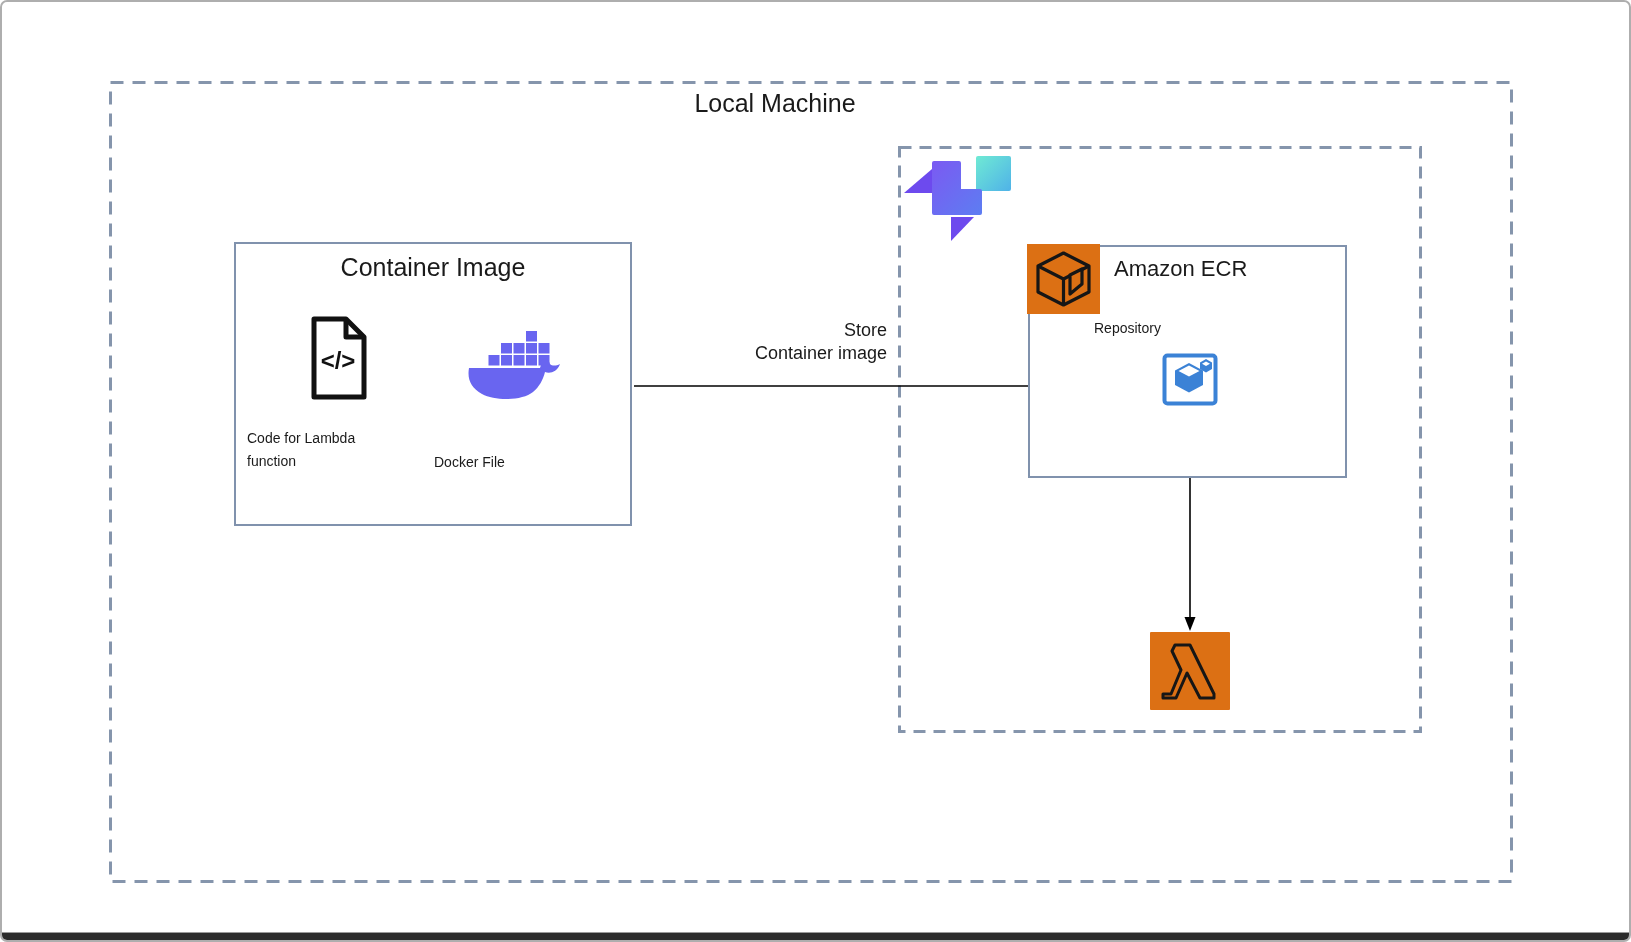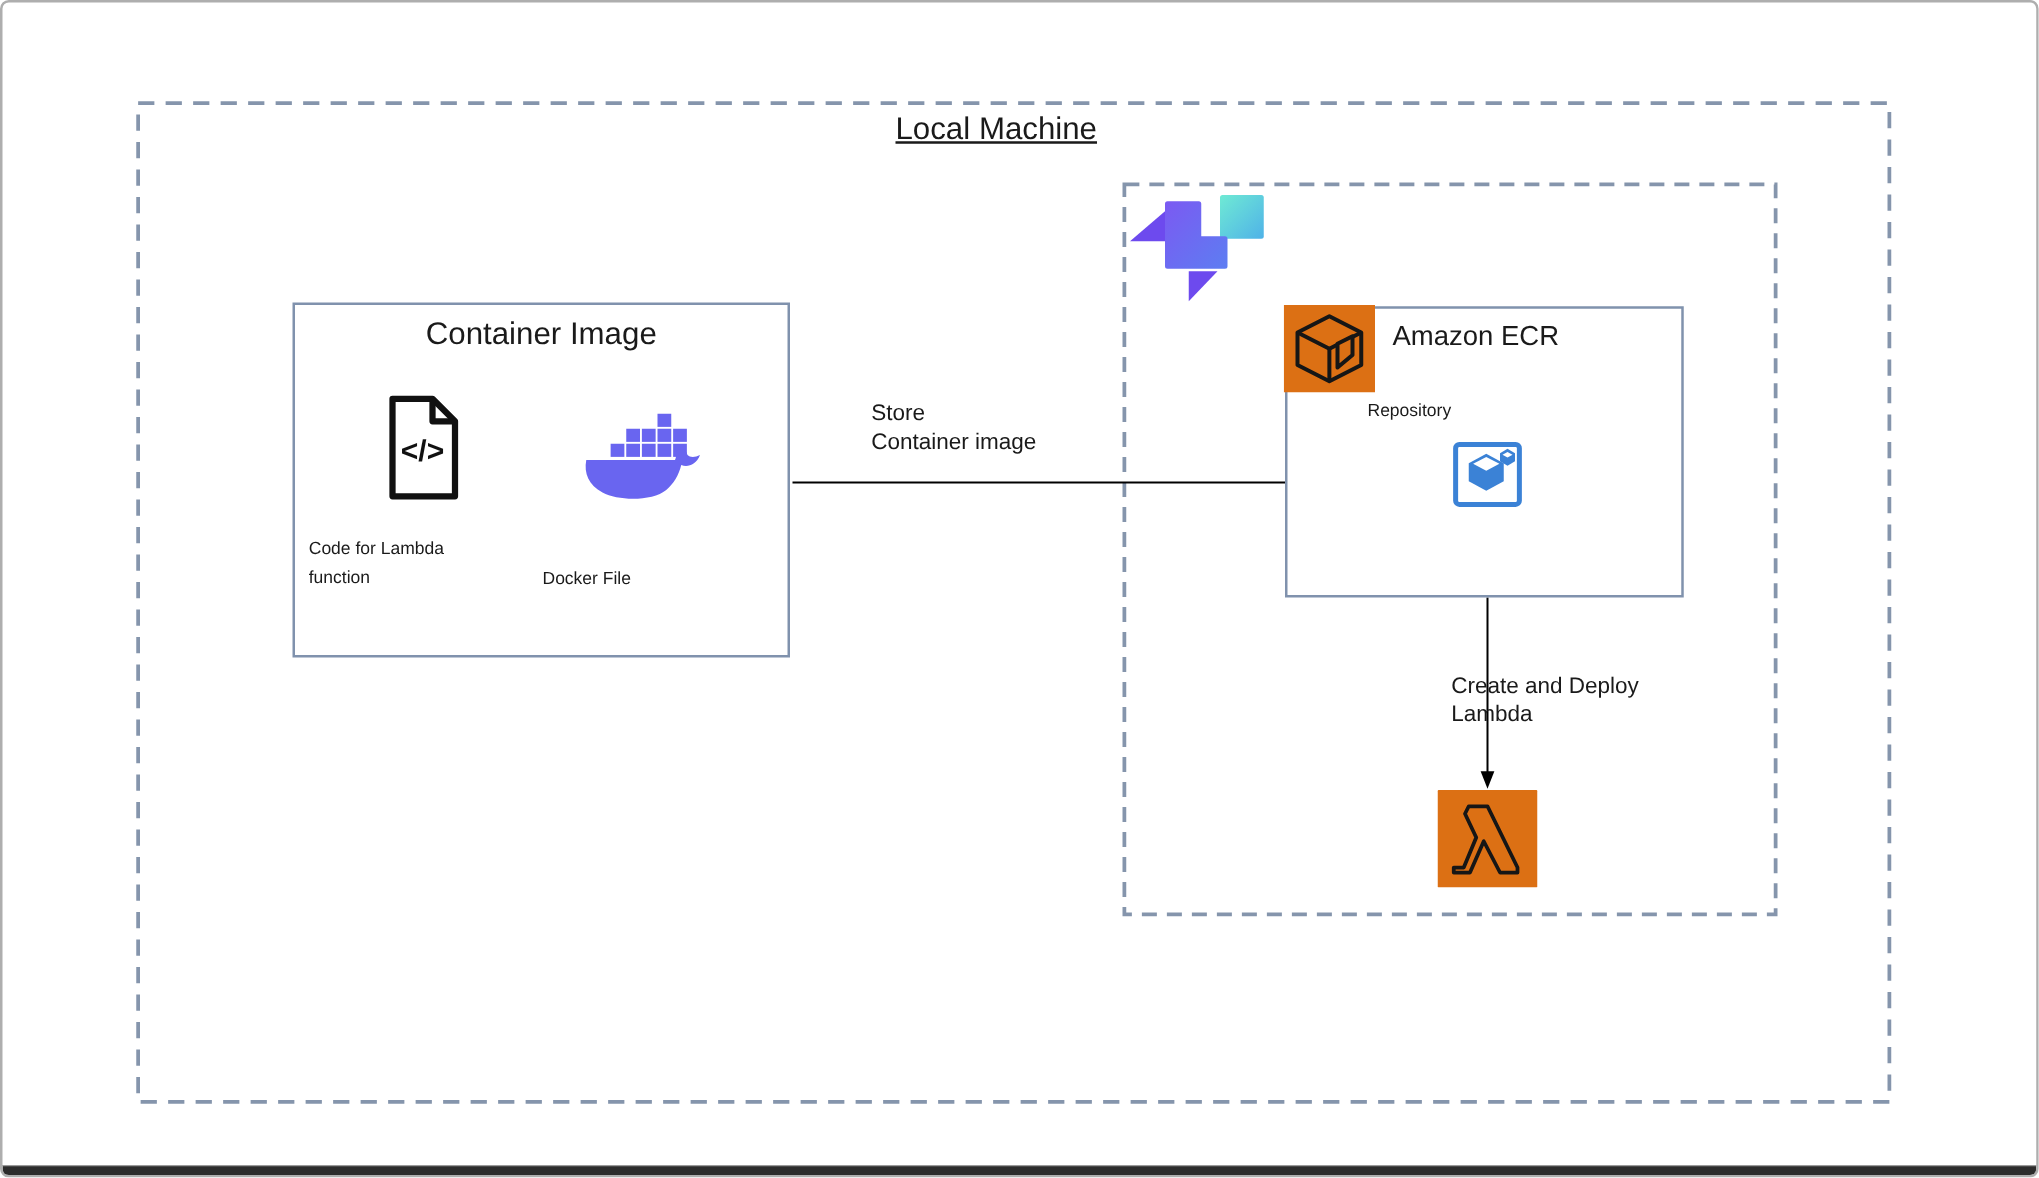--- a/index.html
+++ b/index.html
@@ -11,21 +11,21 @@
     border-radius:7px;
     background:#ffffff;
     overflow:hidden;
     font-family:"Liberation Sans", sans-serif;
     color:#1a1a1a;
   }
   .abs{position:absolute;}
   .overlay{position:absolute;left:0;top:0;width:1631px;height:942px;pointer-events:none;}
   .title-lg{font-size:25px;text-align:center;white-space:nowrap;}
   .lbl{font-size:14px;text-align:left;line-height:23px;}
-  .arrow-lbl{font-size:18px;text-align:left;line-height:23px;}
+  .arrow-lbl{font-size:18px;text-align:right;line-height:23px;}
   .pre{white-space:pre-line;}
   .solid-box{
     position:absolute;
     box-sizing:border-box;
     border:2px solid #8092ad;
     background:#ffffff;
   }
   .ci-title{margin-top:9px;}
   .ecr-title{font-size:22px;white-space:nowrap;}
   .bottom-bar{
@@ -40,21 +40,21 @@
 
   <svg class="overlay">
     <rect x="108.5" y="80.5" width="1401" height="799" fill="none" stroke="#8595ac" stroke-width="3" stroke-dasharray="13 9"></rect>
     <rect x="897.5" y="145.5" width="521" height="584" fill="none" stroke="#8595ac" stroke-width="3" stroke-dasharray="12 8"></rect>
     <line x1="632" y1="384" x2="1146" y2="384" stroke="#000" stroke-width="1.6"></line>
     <polygon points="1158,384 1144,378.5 1144,389.5" fill="#000"></polygon>
     <line x1="1188" y1="405" x2="1188" y2="617" stroke="#000" stroke-width="1.6"></line>
     <polygon points="1188,629 1182.5,615 1193.5,615" fill="#000"></polygon>
   </svg>
 
-  <div class="abs title-lg" style="left:94px;top:87px;width:1402px;text-decoration:underline;">Local Machine</div>
+  <div class="abs title-lg" style="left:72px;top:87px;width:1402px;">Local Machine</div>
 
   <div class="solid-box" style="left:232px;top:240px;width:398px;height:284px;">
     <div class="title-lg ci-title">Container Image</div>
   </div>
 
   <svg class="abs" style="left:306px;top:314px;" width="62" height="84" viewBox="0 0 62 84">
     <path d="M6,3 H38 L56,21 V81 H6 Z" fill="#fff" stroke="#111" stroke-width="5" stroke-linejoin="round"></path>
     <path d="M38,3 V21 H56" fill="none" stroke="#111" stroke-width="5" stroke-linejoin="round"></path>
     <text x="30" y="53" font-size="24" font-weight="bold" text-anchor="middle" fill="#111" font-family="Liberation Sans, sans-serif">&lt;/&gt;</text>
   </svg>
@@ -116,22 +116,20 @@
 
   <div class="abs lbl" style="left:1092px;top:315px;width:195px;">Repository</div>
   <svg class="abs" style="left:1160px;top:351px;" width="56" height="53" viewBox="0 0 56 53">
     <rect x="2.5" y="2.5" width="51" height="48" rx="3" fill="#fff" stroke="#3B82D6" stroke-width="4"></rect>
     <polygon points="27,10 41,17.5 41,32 27,39.5 13,32 13,17.5" fill="#3B82D6"></polygon>
     <polygon points="27,12.5 37.5,18 27,23.5 16.5,18" fill="#fff"></polygon>
     <polygon points="44,6 50,9.5 50,16 44,19.5 38,16 38,9.5" fill="#3B82D6"></polygon>
     <polygon points="44,8.5 48,10.8 44,13 40,10.8" fill="#fff"></polygon>
   </svg>
 
-  <div class="abs arrow-lbl pre" style="left:1159px;top:535px;width:182px;">Create and Deploy
-Lambda</div>
 
   <svg class="abs" style="left:1148px;top:630px;" width="80" height="78" viewBox="0 0 80 78">
     <rect width="80" height="78" rx="1" fill="#DC7014"></rect>
     <path d="M25,13 L40,13 L64,62 L64,66 L50,66 L37,41 L26,66 L13,66 L13,62 L21,62 L31,38 L22,19 Z" fill="none" stroke="#161616" stroke-width="3" stroke-linejoin="round"></path>
   </svg>
 
   <div class="bottom-bar"></div>
 </div>
 
 </body></html>

